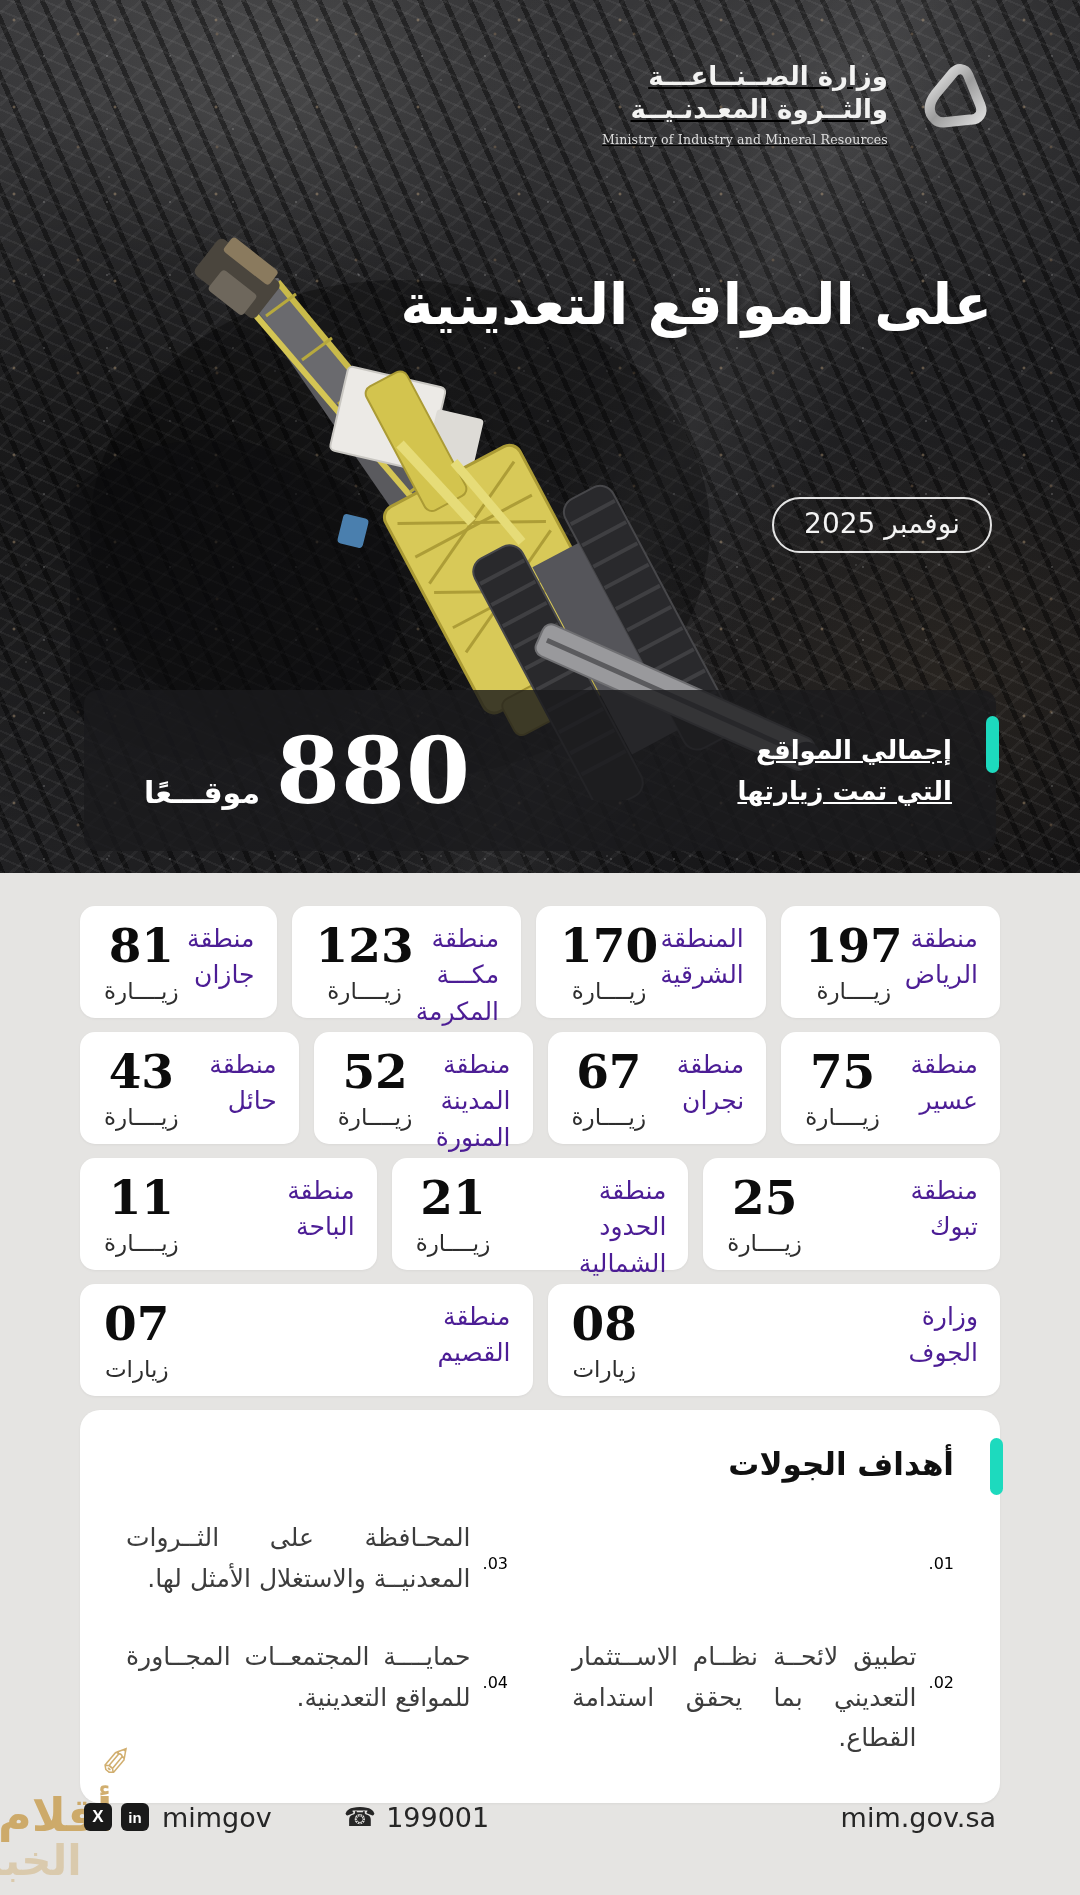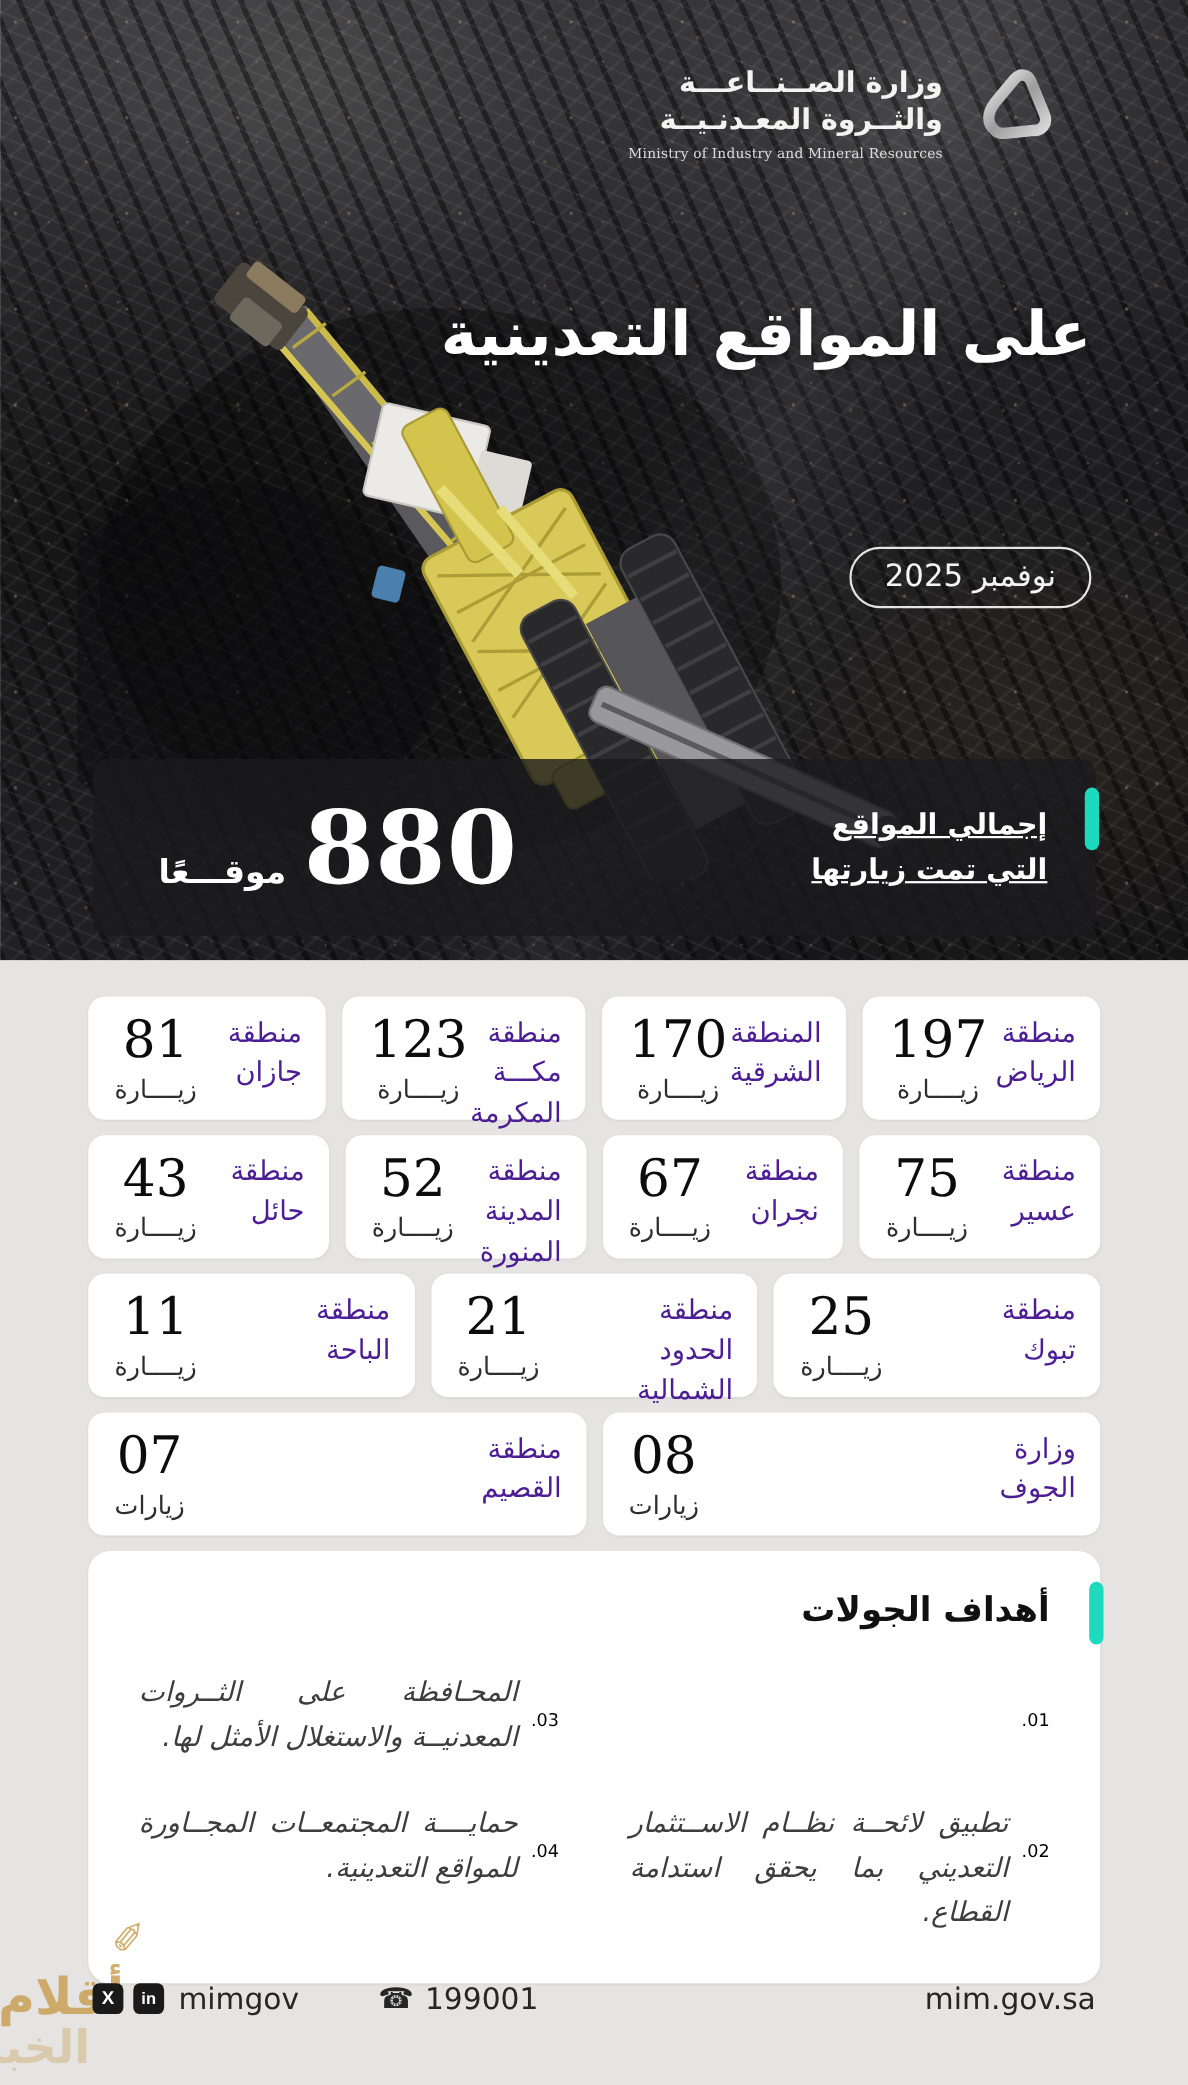--- a/index.html
+++ b/index.html
@@ -30,21 +30,21 @@
     background-image:
       radial-gradient(2px 2px at 14px 20px, rgba(222,190,148,0.55), transparent 100%),
       radial-gradient(1.5px 1.5px at 44px 56px, rgba(255,255,255,0.30), transparent 100%),
       radial-gradient(2px 2px at 78px 34px, rgba(196,156,112,0.42), transparent 100%),
       radial-gradient(1.3px 1.3px at 26px 80px, rgba(255,255,255,0.22), transparent 100%);
     background-size: 101px 87px, 63px 73px, 139px 113px, 83px 97px;
   }
   .machine { position:absolute; left:70px; top:220px; }
 
   
-  .logo { position:absolute; top:52px; right:115px; display:flex; align-items:flex-start; gap:24px; }
+  .logo { position:absolute; top:52px; right:84px; display:flex; align-items:center; gap:24px;text-decoration:underline; }
   .logo .mark { width:84px; height:92px; }
   .logo .wordmark { text-align:right; padding-top:8px; }
   .logo .ar { color:#f3f3f2; font-size:26px; font-weight:bold; line-height:1.28; }
   .logo .en { color:#dedede; font-size:12.5px; margin-top:5px; font-family:"DejaVu Serif", serif; letter-spacing:.2px; direction:ltr; text-align:center; }
 
   
   .title { position:absolute; top:258px; right:88px; text-align:right; color:#ffffff;
            font-size:56px; font-weight:bold; line-height:94px; text-shadow:0 2px 10px rgba(0,0,0,.45); }
   .badge { position:absolute; top:497px; right:88px; border:2px solid rgba(255,255,255,.88);
            border-radius:999px; padding:8px 30px 11px; color:#f4f4f4; font-size:28px; }
@@ -64,32 +64,32 @@
   .main { position:absolute; top:873px; left:0; right:0; bottom:0; background:#e5e4e2; padding:33px 80px 0; }
   .row { display:grid; gap:15px; margin-bottom:14px; }
   .row.r4 { grid-template-columns:repeat(4,1fr); }
   .row.r3 { grid-template-columns:repeat(3,1fr); }
   .row.r2 { grid-template-columns:repeat(2,1fr); }
   .region-card { background:#ffffff; border-radius:15px; height:112px;
                  display:flex; justify-content:space-between; padding:15px 22px 13px;
                  box-shadow:0 1px 3px rgba(0,0,0,0.05); }
   .region-name { font-size:25px; color:#4c1d95; line-height:1.45; text-align:right; max-width:118px; }
   .region-value { display:flex; flex-direction:column; align-items:center; justify-content:space-between; padding:1px 2px; }
-  .region-value .num { font-family:"DejaVu Serif", serif; font-size:47px; font-weight:normal; color:#0c0c0c; line-height:1; }
+  .region-value .num { font-family:"DejaVu Serif", serif; font-size:47px; font-weight:bold; color:#0c0c0c; line-height:1; }
   .region-value .unit { font-size:23px; color:#2e2e2e; }
 
   
   .goals-card { position:relative; background:#ffffff; border-radius:20px; min-height:342px;
                 padding:36px 46px 44px; box-shadow:0 1px 3px rgba(0,0,0,0.05); }
   .goals-title { font-size:31px; font-weight:bold; color:#101010; text-align:right; margin-bottom:36px; }
   .goals-bar { top:28px; }
   .goals-grid { display:grid; grid-template-columns:1fr 1fr; column-gap:64px; row-gap:38px; }
   .goal { display:flex; gap:12px; font-size:25px; line-height:1.62; color:#3d3d3d; }
   .goal .num { color:#000000; font-size:16px; padding-top:3px; flex-shrink:0;margin-top:30px; }
-  .goal .text { text-align:justify;font-style:italic; }
+  .goal .text { text-align:justify; }
 
   
   .footer { position:absolute; top:1797px; left:0; right:0; height:40px; padding:0 84px;
             display:flex; direction:ltr; align-items:center; font-size:27px; color:#262626; z-index:2; }
   .social { display:flex; align-items:center; gap:9px; }
   .icon-box { width:28px; height:28px; background:#1a1a1a; border-radius:6px; color:#fff;
               display:flex; align-items:center; justify-content:center;
               font-family:"Liberation Sans", sans-serif; font-weight:bold; }
   .icon-box.x { font-size:17px; }
   .icon-box.in { font-size:15px; }

